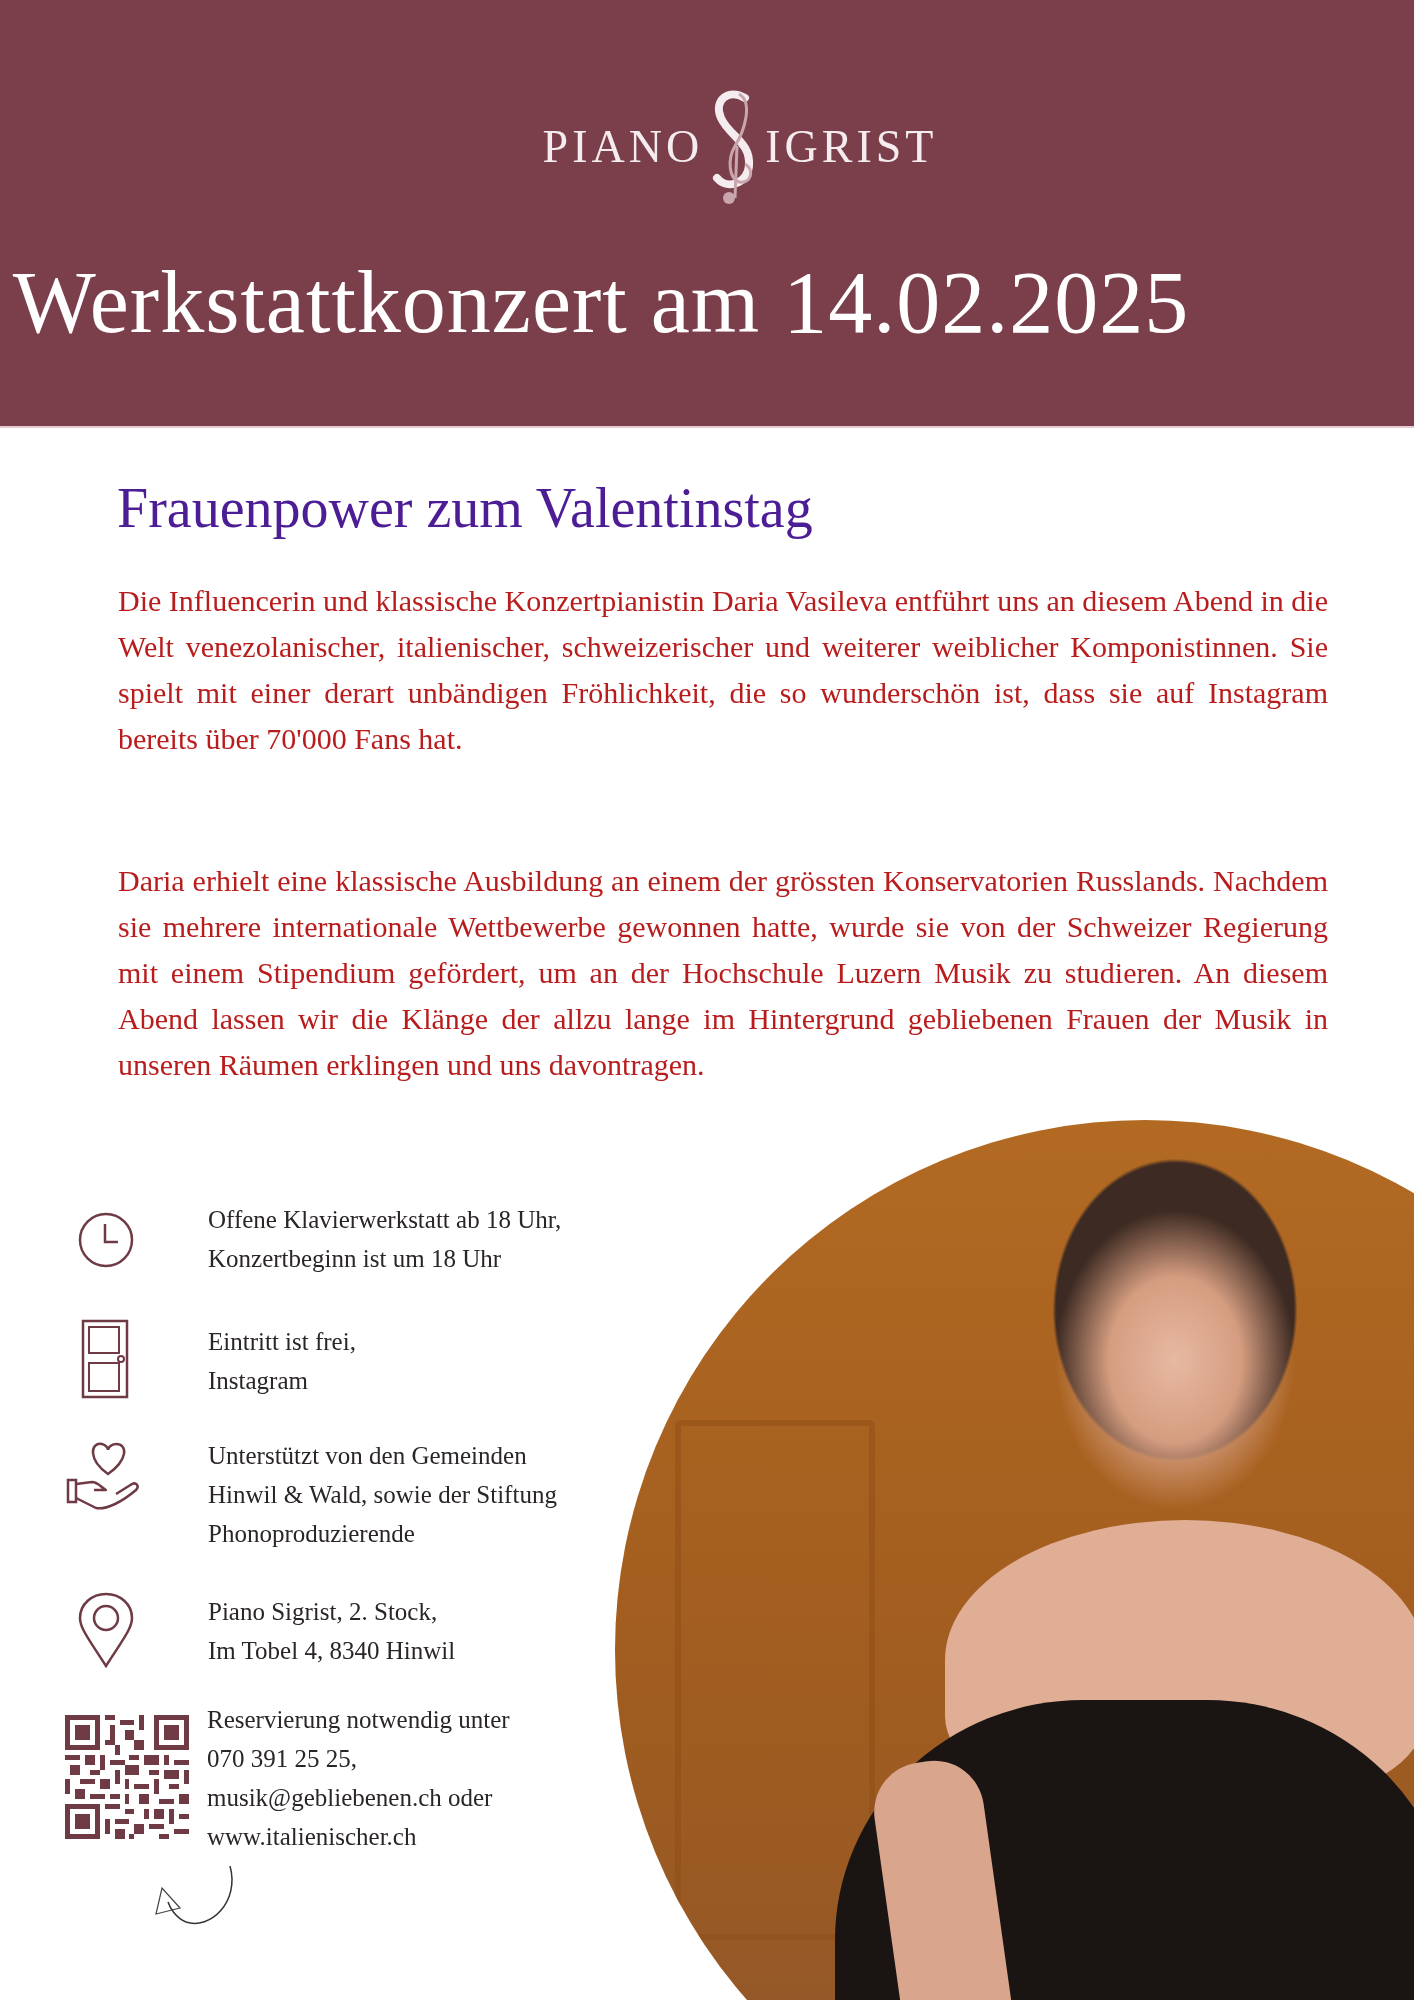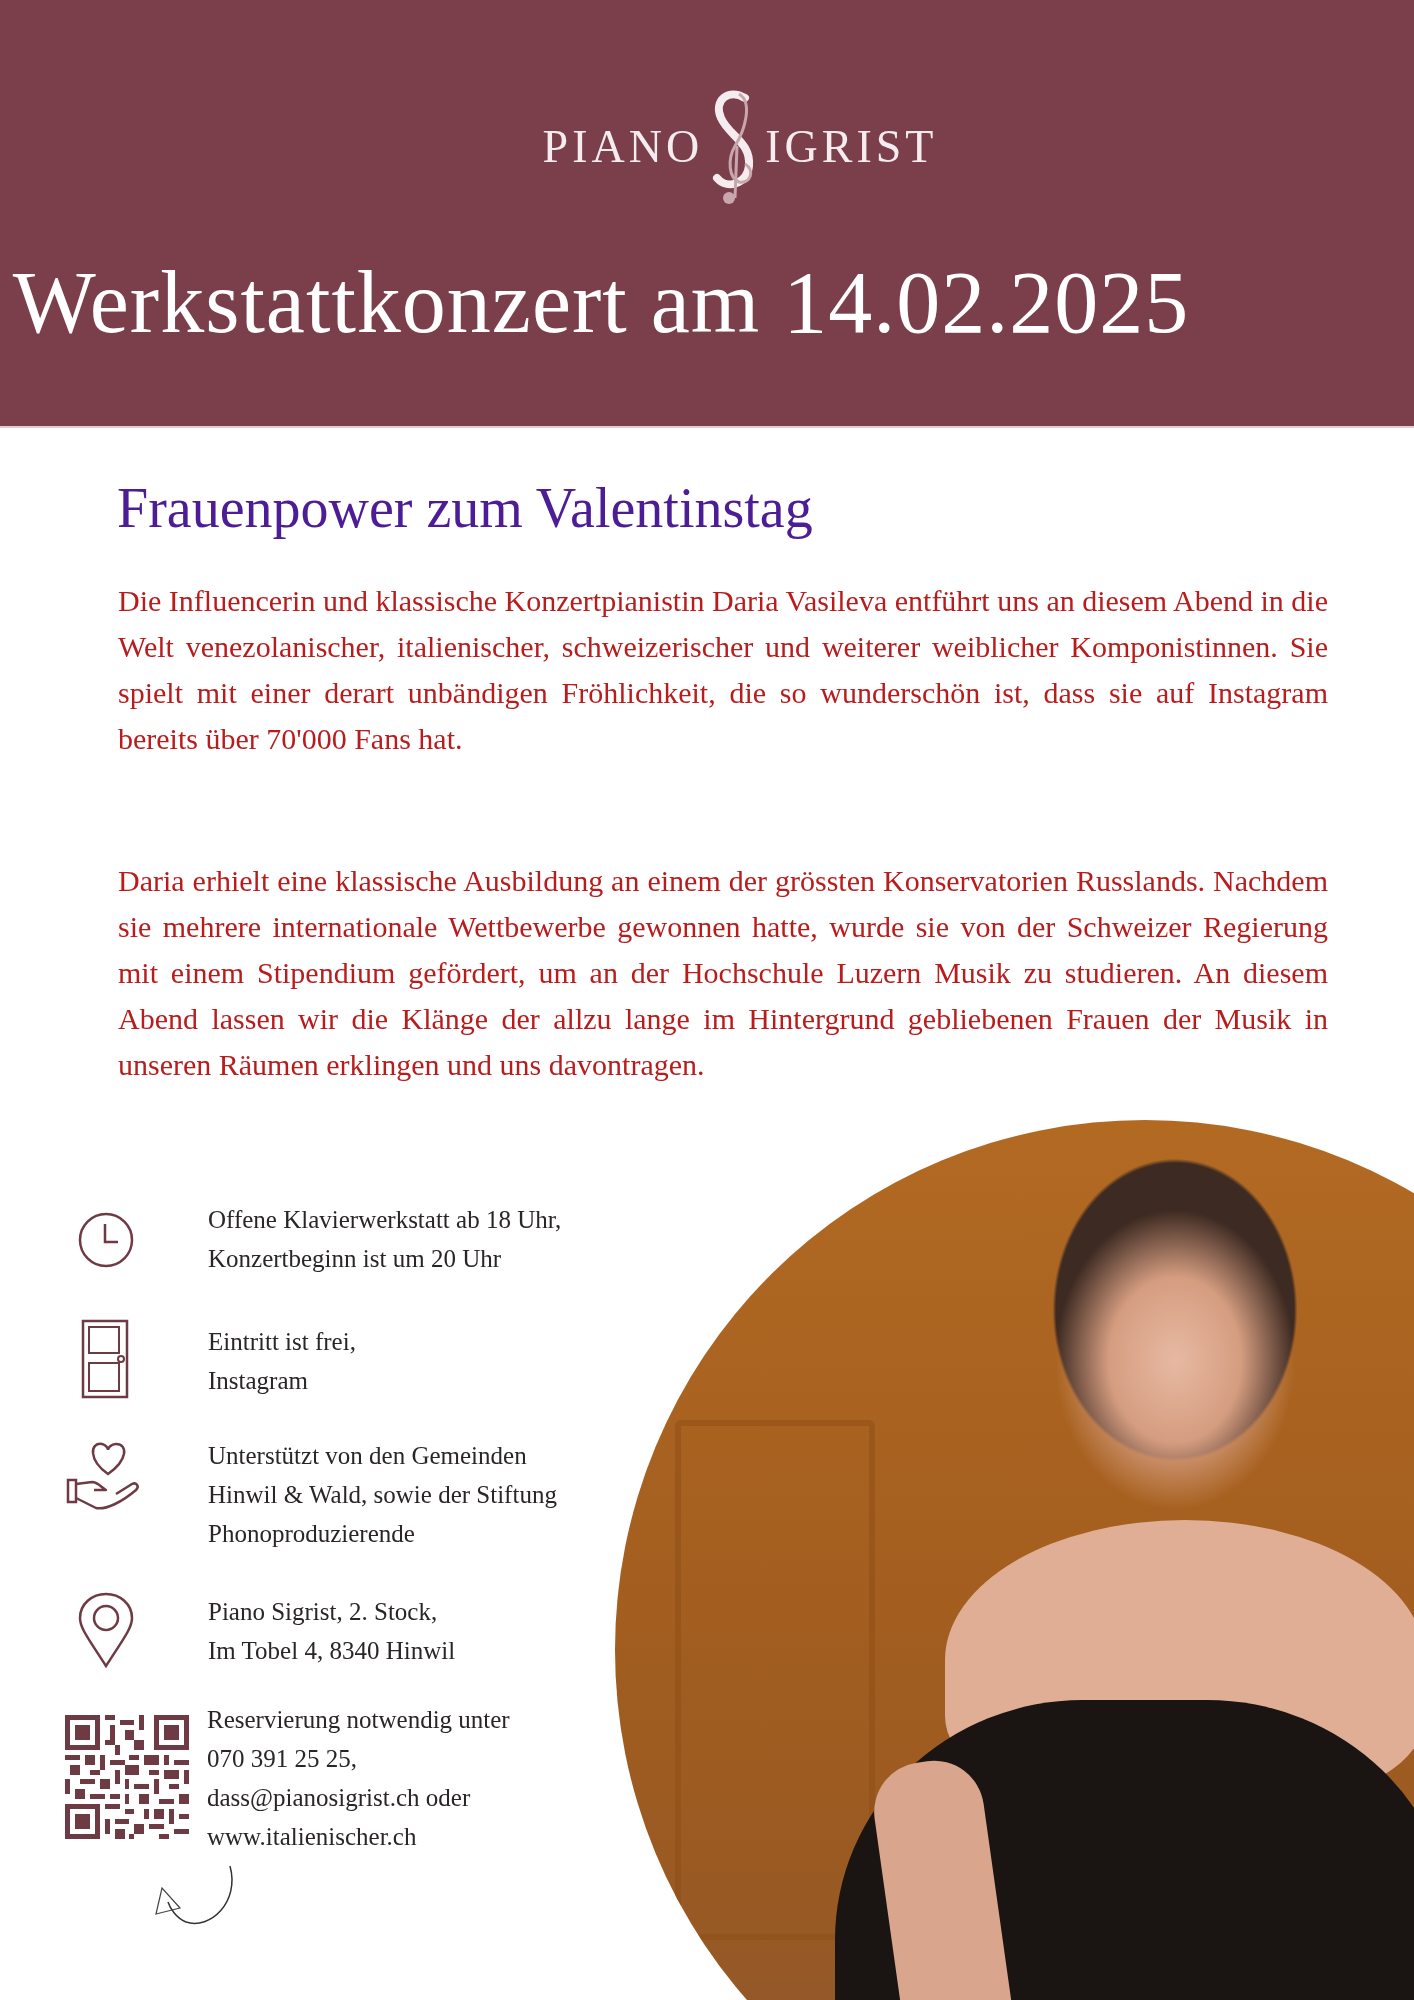--- a/index.html
+++ b/index.html
@@ -69,21 +69,21 @@
 <div class="info" style="top:0;">
   <div class="info-item" style="top:1200px;">
     <div class="info-icon">
       <svg width="60" height="60" viewBox="0 0 60 60">
           <circle cx="30" cy="30" r="26" fill="none" stroke="#6e3a44" stroke-width="2.5"></circle>
           <path d="M29 14 L29 32 L42 32" fill="none" stroke="#6e3a44" stroke-width="2.5"></path>
         </svg>
     </div>
     <div class="info-text">
       <div>Offene Klavierwerkstatt ab 18 Uhr,</div>
-      <div>Konzertbeginn ist um 20 Uhr</div>
+      <div>Konzertbeginn ist um 18 Uhr</div>
     </div>
   </div>
 
   <div class="info-item" style="top:1318px;">
     <div class="info-icon" style="height:82px;">
       <svg width="50" height="80" viewBox="0 0 50 80">
           <rect x="2" y="2" width="44" height="76" fill="none" stroke="#6e3a44" stroke-width="2.5"></rect>
           <rect x="8" y="8" width="30" height="26" fill="none" stroke="#6e3a44" stroke-width="2"></rect>
           <rect x="8" y="44" width="30" height="28" fill="none" stroke="#6e3a44" stroke-width="2"></rect>
           <circle cx="40" cy="40" r="3" fill="none" stroke="#6e3a44" stroke-width="2"></circle>
@@ -120,21 +120,21 @@
     <div class="info-text" style="padding-top:2px;">
       <div>Piano Sigrist, 2. Stock,</div>
       <div>Im Tobel 4, 8340 Hinwil</div>
     </div>
   </div>
 
   <div class="info-item" style="top:1700px; left:145px;">
     <div class="info-text">
       <div>Reservierung notwendig unter</div>
       <div>070 391 25 25,</div>
-      <div>dass@pianosigrist.ch oder</div>
+      <div>musik@gebliebenen.ch oder</div>
       <div>www.italienischer.ch</div>
     </div>
   </div>
 </div>
 
 <svg class="qr" viewBox="0 0 25 25" shape-rendering="crispEdges">
   <g fill="#6e3a44">
     <rect x="0" y="0" width="7" height="7"></rect>
       <rect x="1" y="1" width="5" height="5" fill="#fff"></rect>
       <rect x="2" y="2" width="3" height="3"></rect>

